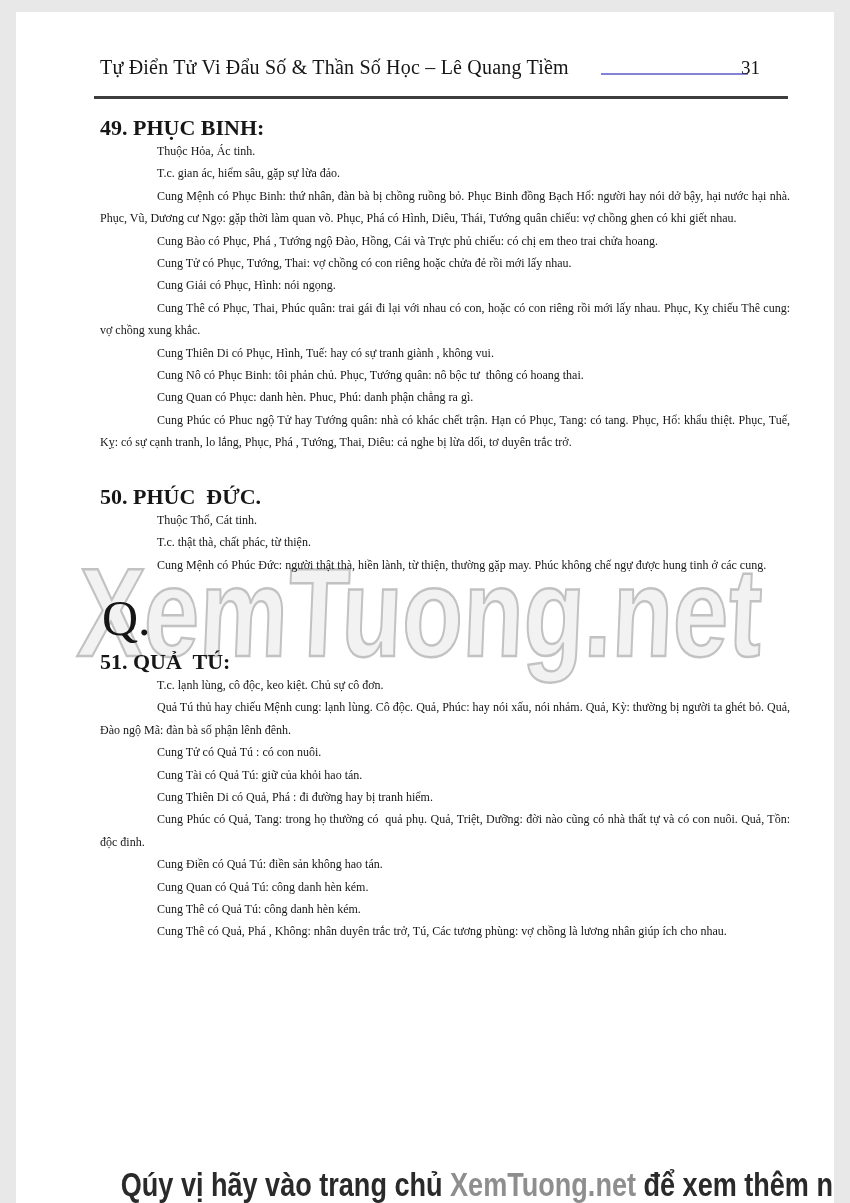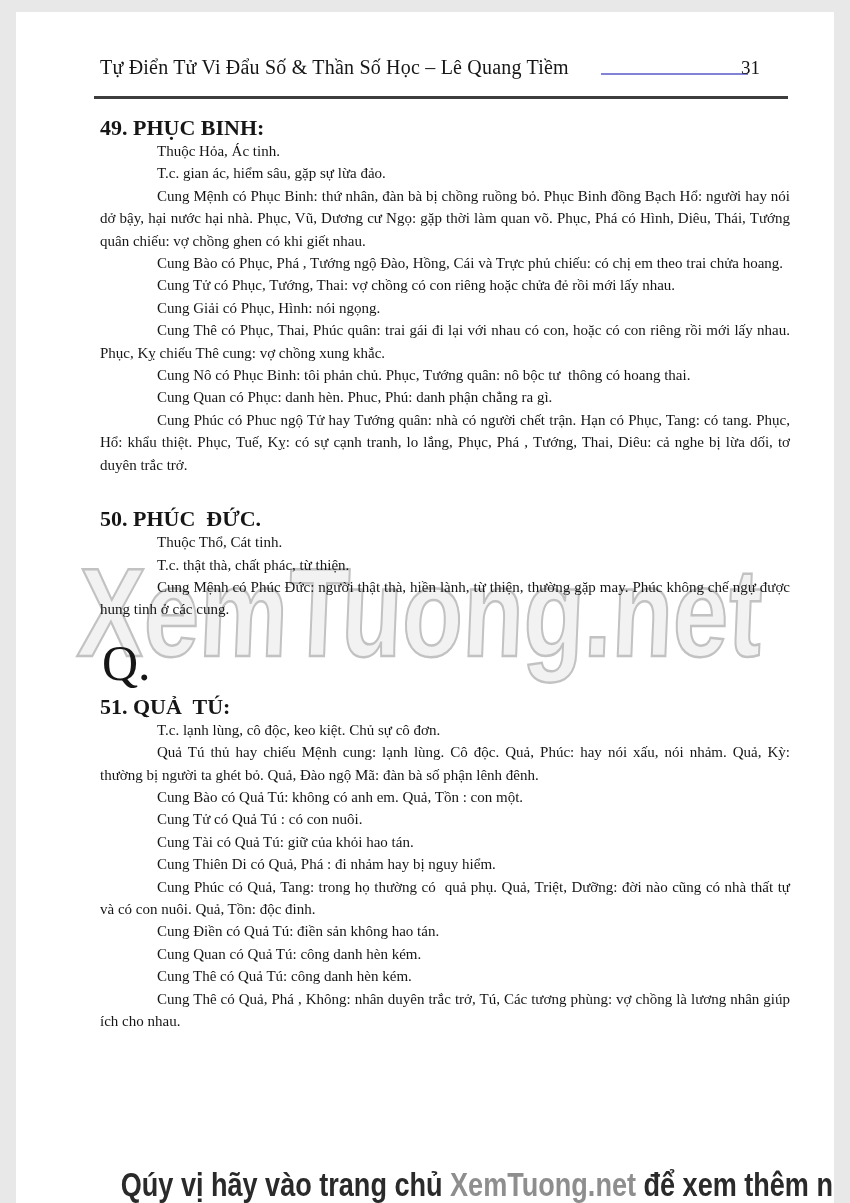--- a/index.html
+++ b/index.html
@@ -44,21 +44,21 @@
   }
   
   .content{
     position:absolute;left:84px;top:104px;width:690px;z-index:2;
   }
   .content h2{
     margin:0;font-size:22px;line-height:24px;font-weight:bold;
     white-space:pre-wrap;
   }
   .content p{
-    margin:0;font-size:15px;line-height:22.4px;
+    margin:0;font-size:12px;line-height:22.4px;
     text-indent:57px;text-align:justify;
     white-space:pre-wrap;
   }
   .sec-gap{margin-top:31px !important;}
   .letter-heading{
     margin-top:18px;
     font-size:50px;line-height:48px;font-weight:normal;
     padding-left:2px;
   }
   .after-letter{margin-top:8px !important;}
@@ -93,38 +93,38 @@
   <div class="content">
 
     <h2>49. PHỤC BINH:</h2>
     <p>Thuộc Hỏa, Ác tinh.</p>
     <p>T.c. gian ác, hiểm sâu, gặp sự lừa đảo.</p>
     <p>Cung Mệnh có Phục Binh: thứ nhân, đàn bà bị chồng ruồng bỏ. Phục Binh đồng Bạch Hổ: người hay nói dở bậy, hại nước hại nhà. Phục, Vũ, Dương cư Ngọ: gặp thời làm quan võ. Phục, Phá có Hình, Diêu, Thái, Tướng quân chiếu: vợ chồng ghen có khi giết nhau.</p>
     <p>Cung Bào có Phục, Phá , Tướng ngộ Đào, Hồng, Cái và Trực phủ chiếu: có chị em theo trai chửa hoang.</p>
     <p>Cung Tử có Phục, Tướng, Thai: vợ chồng có con riêng hoặc chửa đẻ rồi mới lấy nhau.</p>
     <p>Cung Giải có Phục, Hình: nói ngọng.</p>
     <p>Cung Thê có Phục, Thai, Phúc quân: trai gái đi lại với nhau có con, hoặc có con riêng rồi mới lấy nhau. Phục, Kỵ chiếu Thê cung: vợ chồng xung khắc.</p>
+    <p>Cung Thiên Di có Phục, Hình, Tuế: hay có sự tranh giành , không vui.</p>
     <p>Cung Nô có Phục Binh: tôi phản chủ. Phục, Tướng quân: nô bộc tư  thông có hoang thai.</p>
     <p>Cung Quan có Phục: danh hèn. Phuc, Phú: danh phận chẳng ra gì.</p>
-    <p>Cung Phúc có Phuc ngộ Tử hay Tướng quân: nhà có người chết trận. Hạn có Phục, Tang: có tang. Phục, Hổ: khẩu thiệt. Phục, Tuế, Kỵ: có sự cạnh tranh, lo lắng, Phục, Phá , Tướng, Thai, Diêu: cả nghe bị lừa dối, tơ duyên trắc trở.</p>
+    <p>Cung Phúc có Phuc ngộ Tử hay Tướng quân: nhà có khác chết trận. Hạn có Phục, Tang: có tang. Phục, Hổ: khẩu thiệt. Phục, Tuế, Kỵ: có sự cạnh tranh, lo lắng, Phục, Phá , Tướng, Thai, Diêu: cả nghe bị lừa dối, tơ duyên trắc trở.</p>
 
     <h2 class="sec-gap">50. PHÚC  ĐỨC.</h2>
     <p>Thuộc Thổ, Cát tinh.</p>
     <p>T.c. thật thà, chất phác, từ thiện.</p>
     <p>Cung Mệnh có Phúc Đức: người thật thà, hiền lành, từ thiện, thường gặp may. Phúc không chế ngự được hung tinh ở các cung.</p>
 
     <div class="letter-heading">Q.</div>
 
     <h2 class="after-letter">51. QUẢ  TÚ:</h2>
     <p>T.c. lạnh lùng, cô độc, keo kiệt. Chủ sự cô đơn.</p>
     <p>Quả Tú thủ hay chiếu Mệnh cung: lạnh lùng. Cô độc. Quả, Phúc: hay nói xấu, nói nhảm. Quả, Kỳ: thường bị người ta ghét bỏ. Quả, Đào ngộ Mã: đàn bà số phận lênh đênh.</p>
-    <p>Cung Bào có Quả Tú: không có anh em. Quả, Tồn : con một.</p>
     <p>Cung Tử có Quả Tú : có con nuôi.</p>
     <p>Cung Tài có Quả Tú: giữ của khỏi hao tán.</p>
-    <p>Cung Thiên Di có Quả, Phá : đi nhảm hay bị nguy hiểm.</p>
+    <p>Cung Thiên Di có Quả, Phá : đi đường hay bị tranh hiểm.</p>
     <p>Cung Phúc có Quả, Tang: trong họ thường có  quả phụ. Quả, Triệt, Dưỡng: đời nào cũng có nhà thất tự và có con nuôi. Quả, Tồn: độc đinh.</p>
     <p>Cung Điền có Quả Tú: điền sản không hao tán.</p>
     <p>Cung Quan có Quả Tú: công danh hèn kém.</p>
     <p>Cung Thê có Quả Tú: công danh hèn kém.</p>
     <p>Cung Thê có Quả, Phá , Không: nhân duyên trắc trở, Tú, Các tương phùng: vợ chồng là lương nhân giúp ích cho nhau.</p>
   </div>
 
   <div class="footer">
     <span class="footer-inner"><span>Qúy vị hãy vào trang chủ </span><span class="footer-site">XemTuong.net</span><span> để xem thêm nhiều mục hay khác</span></span>
   </div>

